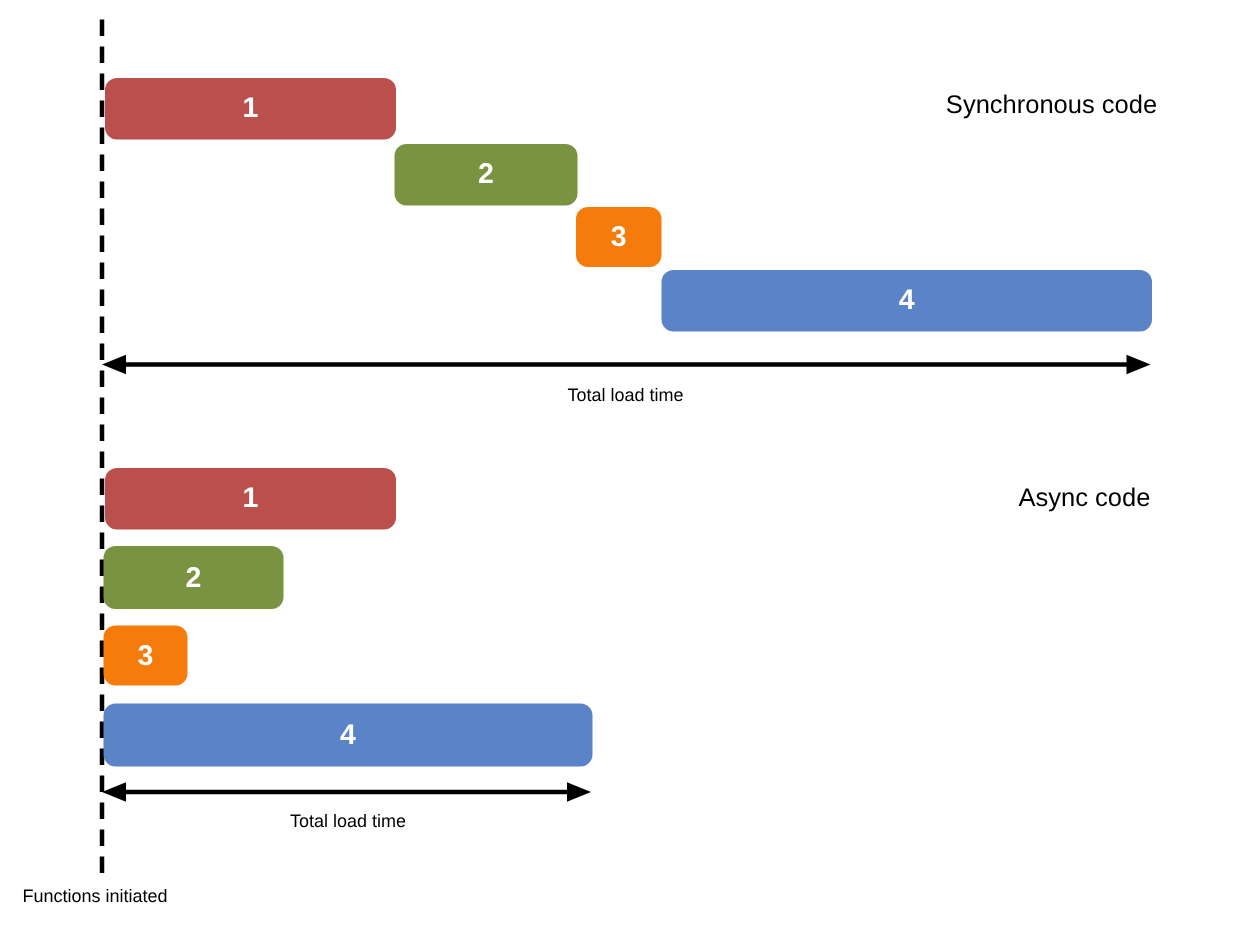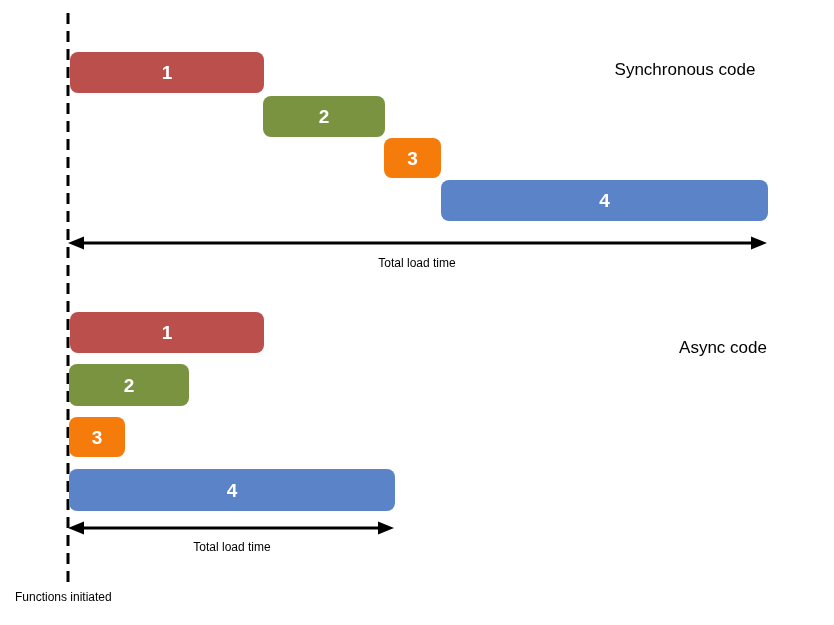--- a/index.html
+++ b/index.html
@@ -73,26 +73,26 @@
       <polygon points="68,528 84,521.5 84,534.5" fill="#000000"></polygon>
       <polygon points="394,528 378,521.5 378,534.5" fill="#000000"></polygon>
     </g>
   </svg>
 
   <div class="bar c-red" style="left:70px;  top:52px;  width:194px; height:41px;">1</div>
   <div class="bar c-green" style="left:263px; top:96px;  width:122px; height:41px;">2</div>
   <div class="bar c-orange" style="left:384px; top:138px; width:57px;  height:40px;">3</div>
   <div class="bar c-blue" style="left:441px; top:180px; width:327px; height:41px;">4</div>
 
-  <div class="txt section-label" style="left:585px; top:60px; width:200px;">Synchronous code</div>
+  <div class="txt section-label" style="left:601px; top:60px; width:200px;">Synchronous code</div>
   <div class="txt total-label" style="left:287px; top:256px; width:260px;">Total load time</div>
 
   <div class="bar c-red" style="left:70px; top:312px; width:194px; height:41px;">1</div>
   <div class="bar c-green" style="left:69px; top:364px; width:120px; height:42px;">2</div>
   <div class="bar c-orange" style="left:69px; top:417px; width:56px;  height:40px;">3</div>
   <div class="bar c-blue" style="left:69px; top:469px; width:326px; height:42px;">4</div>
 
-  <div class="txt section-label" style="left:623px; top:338px; width:200px;">Async code</div>
+  <div class="txt section-label" style="left:623px; top:322px; width:200px;">Async code</div>
   <div class="txt total-label" style="left:102px; top:540px; width:260px;">Total load time</div>
 
   <div class="txt origin-label" style="left:15px; top:590px;">Functions initiated</div>
 
 </div>
 
 </body></html>

